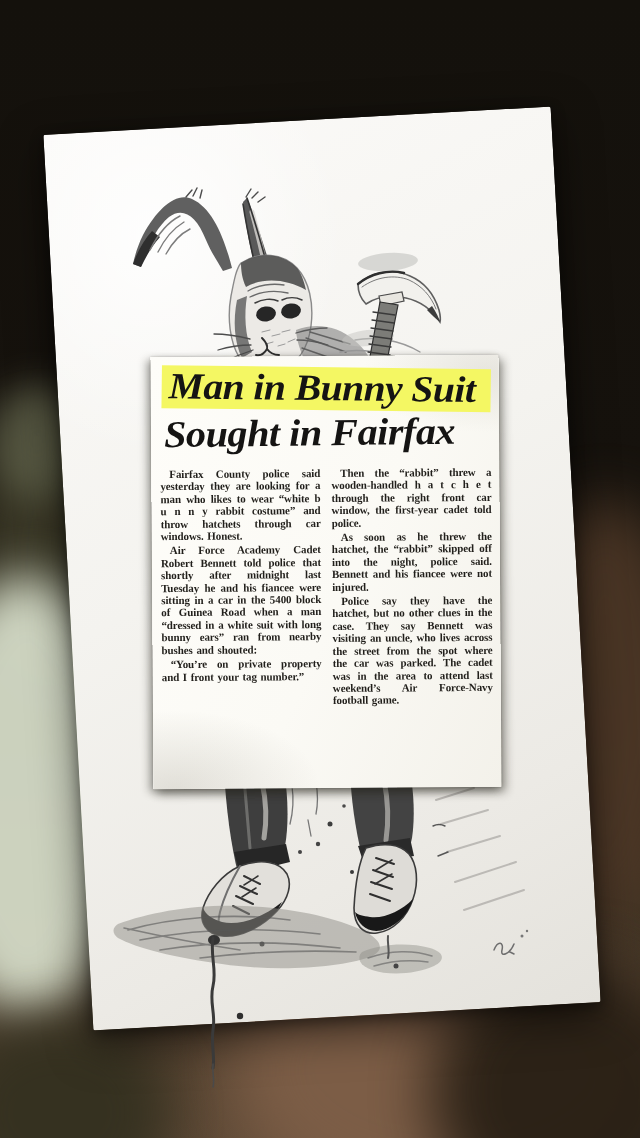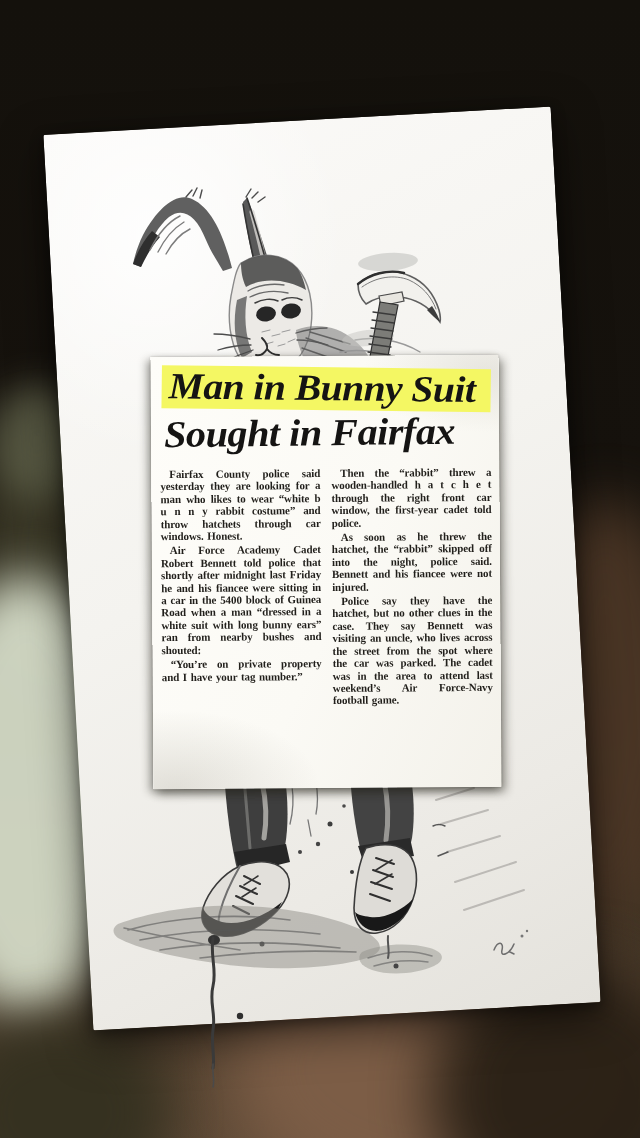--- a/index.html
+++ b/index.html
@@ -171,22 +171,22 @@
 
   <div class="clipwrap">
     <div class="clipping">
       <div class="band">
         <h1 class="hl1">Man in Bunny Suit</h1>
       </div>
       <h1 class="hl2">Sought in Fairfax</h1>
       <div class="columns">
         <div class="col">
           <p>Fairfax County police said yesterday they are looking for a man who likes to wear “white b u n n y rabbit costume” and throw hatchets through car windows. Honest.</p>
-          <p>Air Force Academy Cadet Robert Bennett told police that shortly after midnight last Friday he and his fiancee were sitting in a car in the 5400 block of Guinea Road when a man “dressed in a white suit with long bunny ears” ran from nearby bushes and shouted:</p>
-          <p>“You’re on private property and I have your tag number.”</p>
+          <p>Air Force Academy Cadet Robert Bennett told police that shortly after midnight last Tuesday he and his fiancee were sitting in a car in the 5400 block of Guinea Road when a man “dressed in a white suit with long bunny ears” ran from nearby bushes and shouted:</p>
+          <p>“You’re on private property and I front your tag number.”</p>
         </div>
         <div class="col">
           <p>Then the “rabbit” threw a wooden-handled h a t c h e t through the right front car window, the first-year cadet told police.</p>
           <p>As soon as he threw the hatchet, the “rabbit” skipped off into the night, police said. Bennett and his fiancee were not injured.</p>
           <p>Police say they have the hatchet, but no other clues in the case. They say Bennett was visiting an uncle, who lives across the street from the spot where the car was parked. The cadet was in the area to attend last weekend’s Air Force-Navy football game.</p>
         </div>
       </div>
     </div>
   </div>
 

